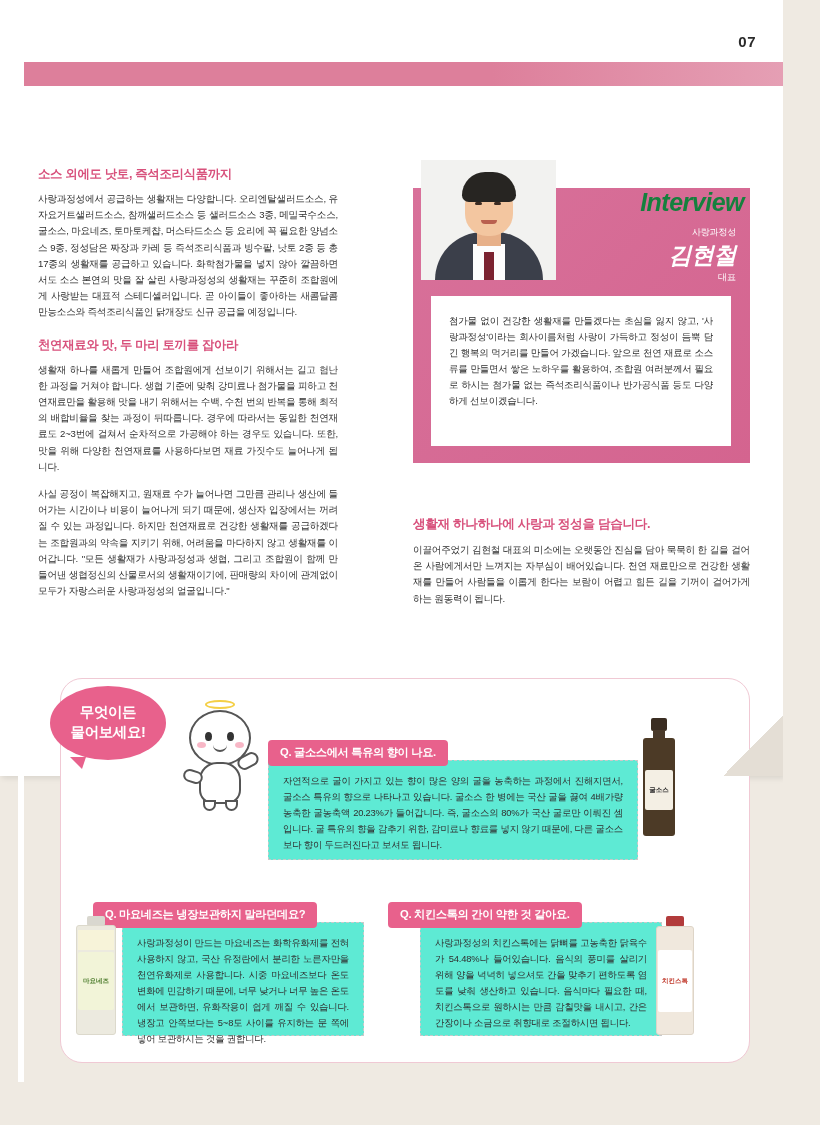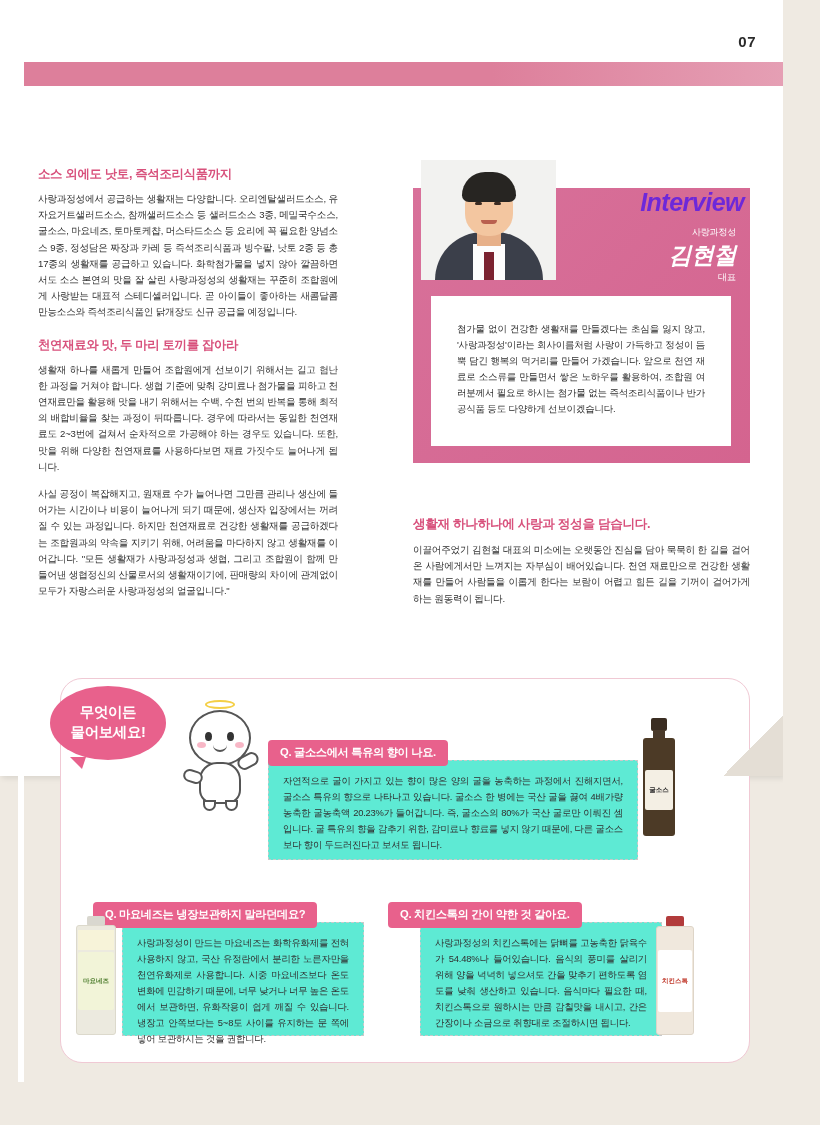--- a/index.html
+++ b/index.html
@@ -86,21 +86,21 @@
     width: 337px; height: 275px;
     background: #d8719a;
     background: linear-gradient(135deg, #d8719a 0%, #d4648f 100%);
   }
   .interview-title {
     position: absolute;
     right: 6px; top: 40px;
     font-size: 25px;
     font-style: italic;
     font-weight: bold;
-    color: #6d28d9;
+    color: #15803d;
     letter-spacing: -0.5px;
     z-index: 4;
   }
   .portrait {
     position: absolute;
     left: 8px; top: 12px;
     width: 135px; height: 120px;
     z-index: 3;
     overflow: hidden;
   }
@@ -168,21 +168,21 @@
   }
   .int-quote {
     position: absolute;
     left: 18px; top: 148px;
     width: 300px; height: 150px;
     background: #ffffff;
     padding: 13px 14px;
     z-index: 3;
   }
   .int-quote p {
-    margin: 12px;
+    margin: 4px;
     font-size: 9.5px;
     line-height: 16px;
     color: #2f2f2f;
     text-align: justify;
     letter-spacing: -0.2px;
   }
   .closing {
     position: absolute;
     left: 413px; top: 500px;
     width: 337px;

